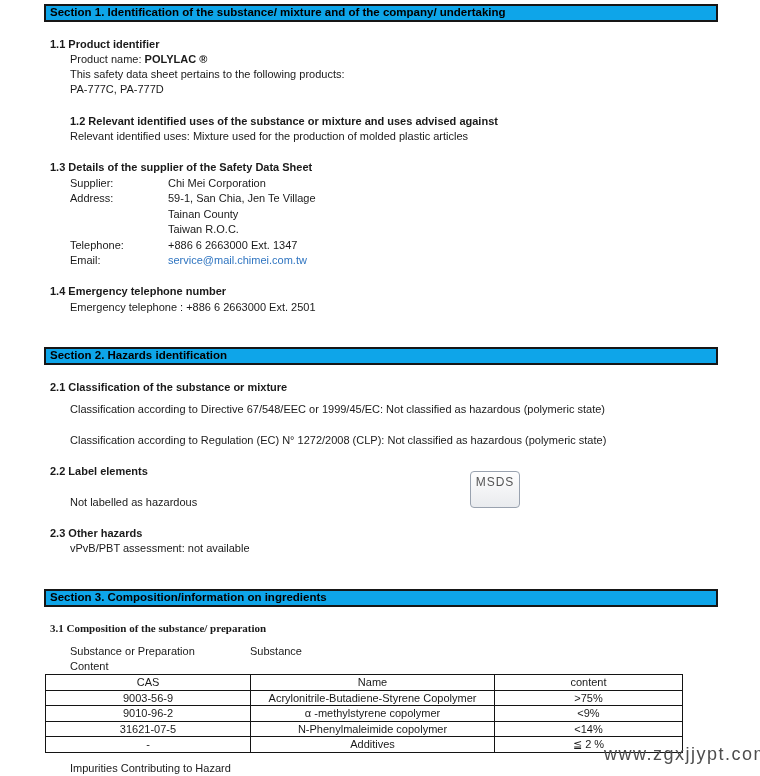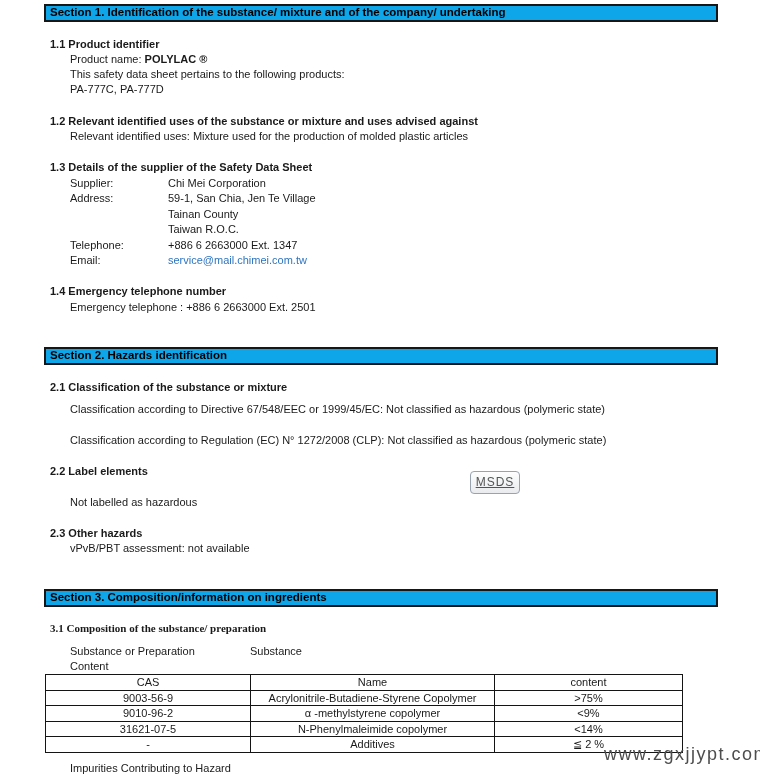--- a/index.html
+++ b/index.html
@@ -13,24 +13,24 @@
     font-weight:bold;font-size:11.5px;line-height:13px;padding:0 4px;color:#000;
     white-space:nowrap;overflow:hidden;
   }
   .h{position:absolute;left:50px;font-weight:bold;white-space:nowrap;}
   .t{position:absolute;left:70px;white-space:nowrap;}
   .bold{font-weight:bold;}
   .kv{position:absolute;left:70px;white-space:nowrap;}
   .kv .k{display:inline-block;width:98px;}
   .link{color:#2e74c0;cursor:pointer;}
   .msds-btn{
-    position:absolute;left:470px;top:471px;width:50px;height:23px;box-sizing:border-box;
+    position:absolute;left:470px;top:471px;width:50px;height:37px;box-sizing:border-box;
     border:1px solid #99a2af;border-radius:4px;
     background:linear-gradient(#fefefe,#e9ebee);
-    color:#545454;font-size:12px;letter-spacing:1px;text-align:center;line-height:21px;text-decoration:underline;
+    color:#545454;font-size:12px;letter-spacing:1px;text-align:center;line-height:21px;
   }
   table.ingredients{
     position:absolute;left:45px;top:674px;width:622px;
     border-collapse:collapse;table-layout:fixed;
   }
   table.ingredients td{
     border:1.5px solid #141414;text-align:center;vertical-align:middle;
     font-size:11px;height:14.5px;padding:0 2px;overflow:visible;white-space:nowrap;
   }
   .col-cas{width:200px;}.col-name{width:239px;}.col-content{width:183px;}
@@ -49,21 +49,21 @@
   <div class="secbar" style="top:4px;">Section 1. Identification of the substance/ mixture and of the company/ undertaking</div>
 
   <div class="h" style="top:38px;">1.1 Product identifier</div>
   <div class="t" style="top:53px;">
     <span>Product name:</span>
     <span class="bold">POLYLAC ®</span>
   </div>
   <div class="t" style="top:68px;">This safety data sheet pertains to the following products:</div>
   <div class="t" style="top:83px;">PA-777C, PA-777D</div>
 
-  <div class="h" style="top:115px;">1.2 Relevant identified uses of the substance or mixture and uses advised against</div>
+  <div class="h" style="top:115px;margin-left:20px;">1.2 Relevant identified uses of the substance or mixture and uses advised against</div>
   <div class="t" style="top:130px;">Relevant identified uses: Mixture used for the production of molded plastic articles</div>
 
   <div class="h" style="top:161px;">1.3 Details of the supplier of the Safety Data Sheet</div>
   <div class="kv" style="top:177px;">
     <span class="k">Supplier:</span><span>Chi Mei Corporation</span>
   </div>
   <div class="kv" style="top:192px;">
     <span class="k">Address:</span><span>59-1, San Chia, Jen Te Village</span>
   </div>
   <div class="kv" style="top:208px;">

